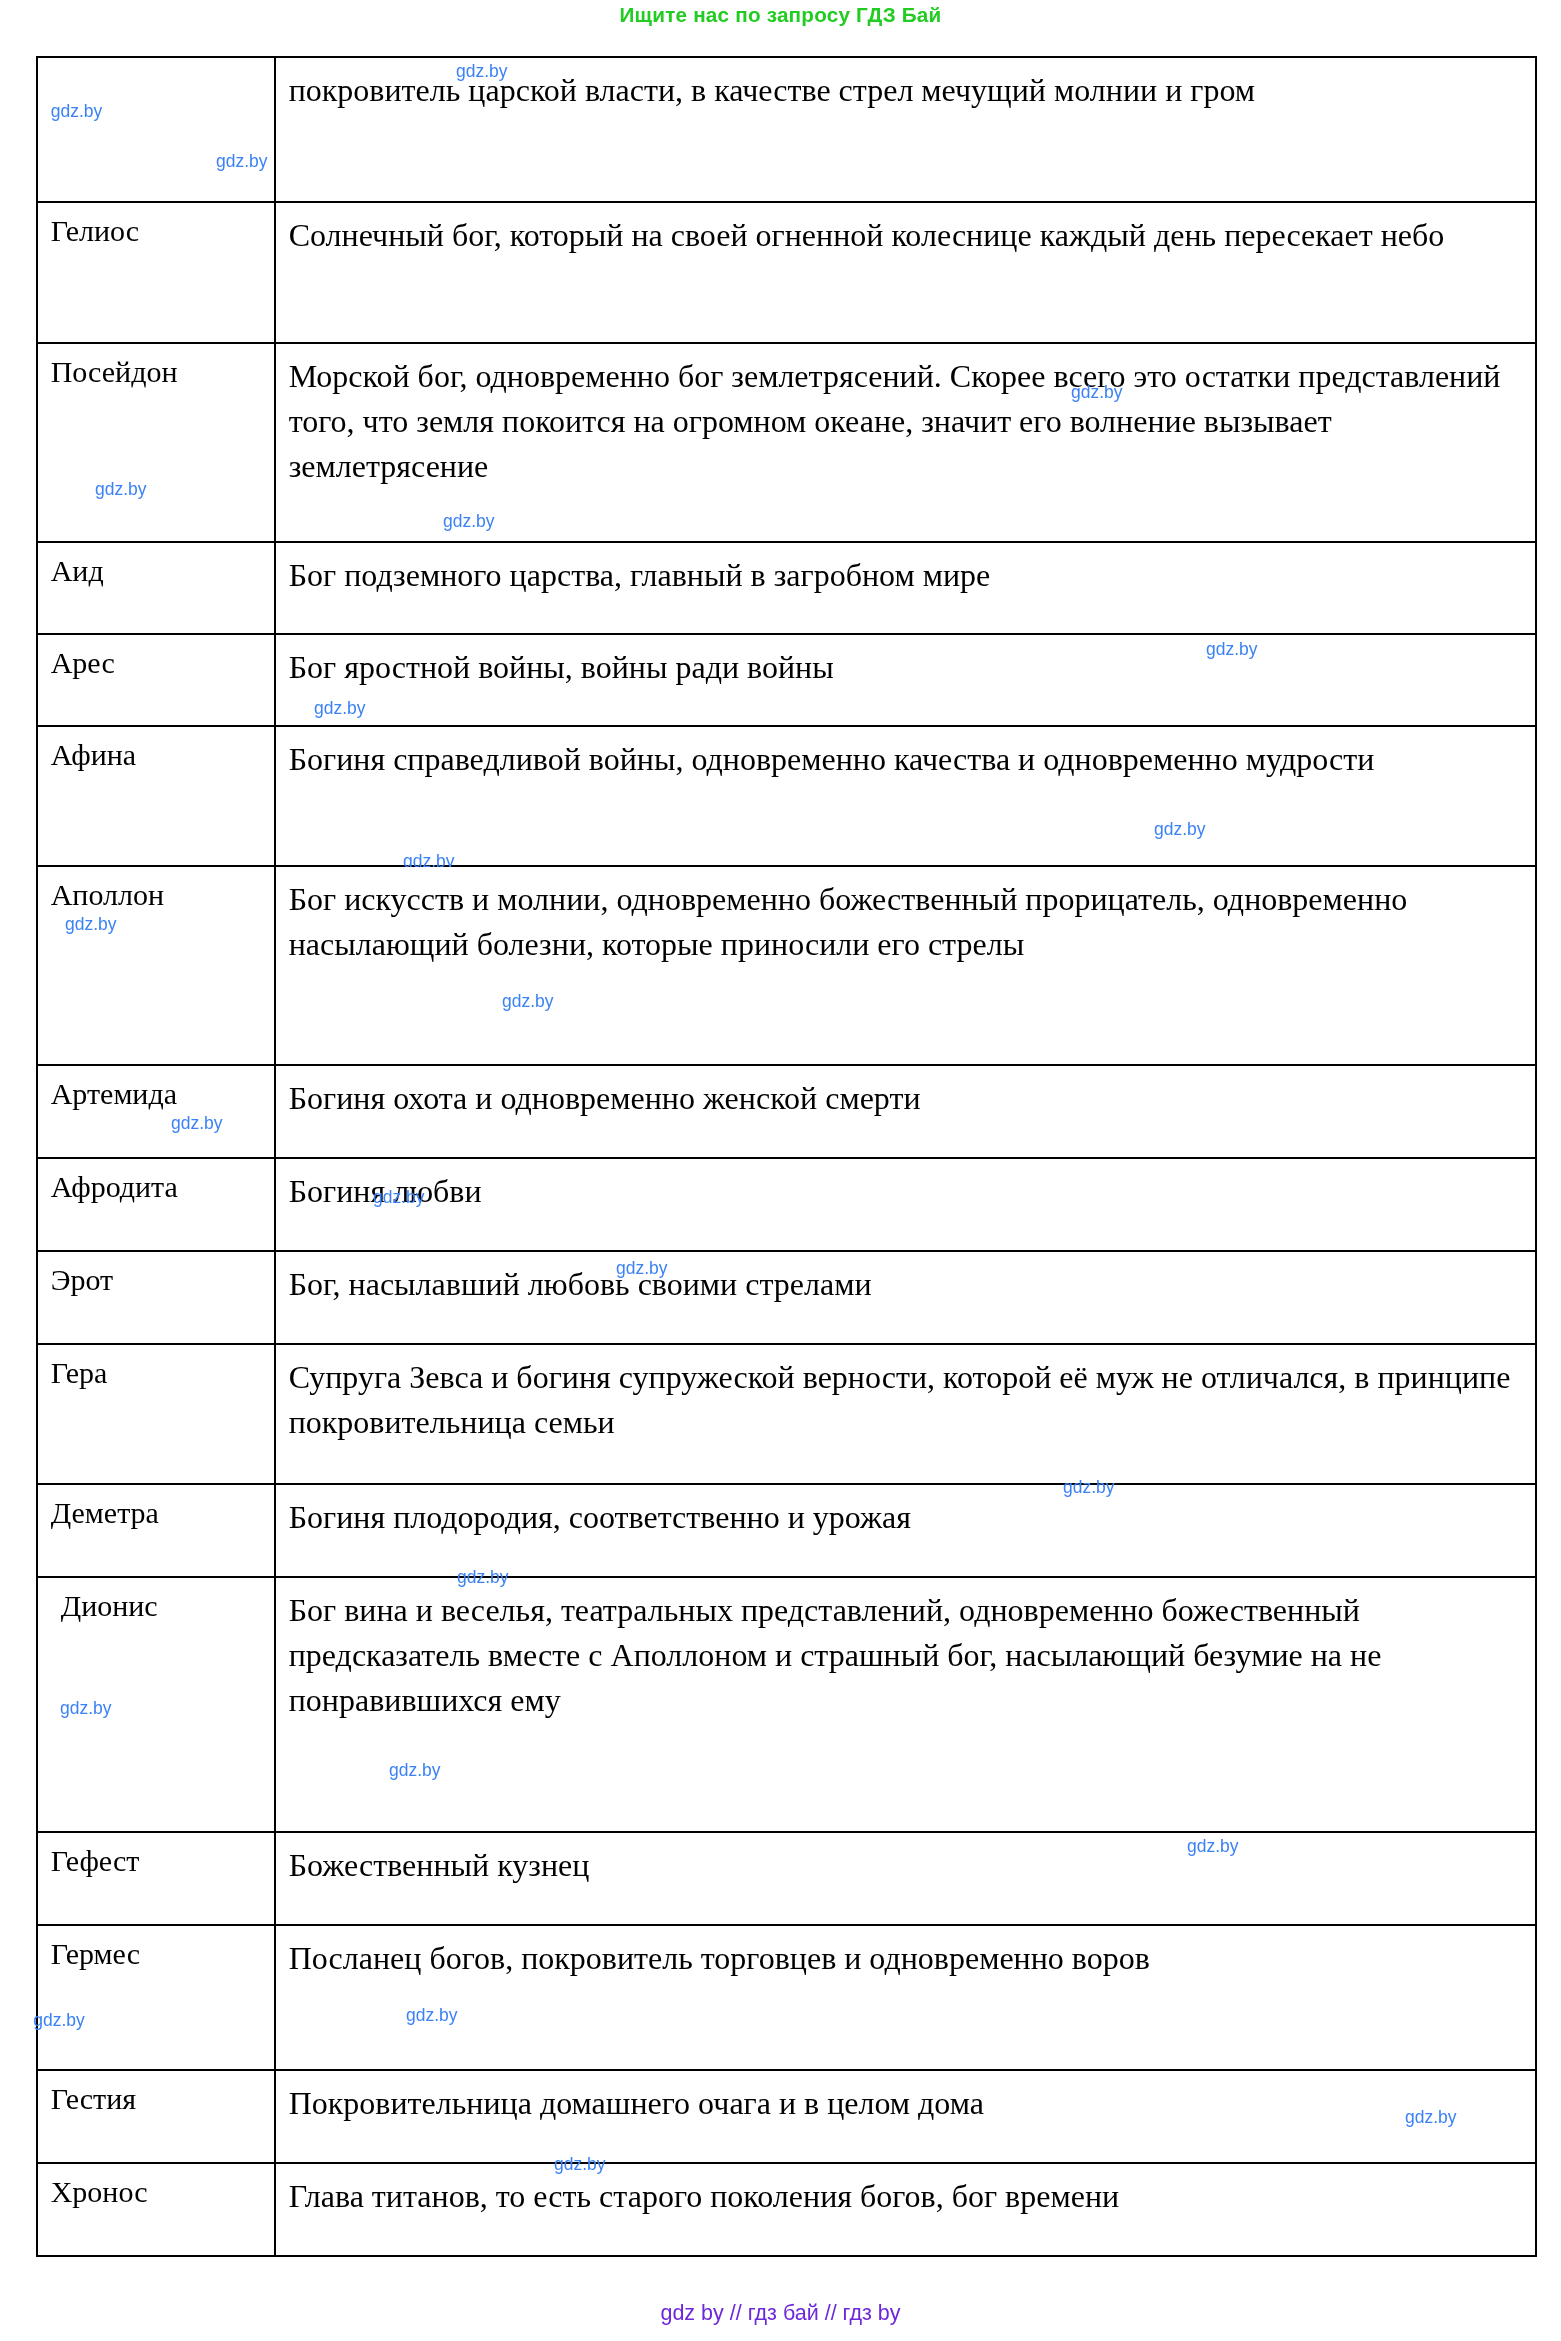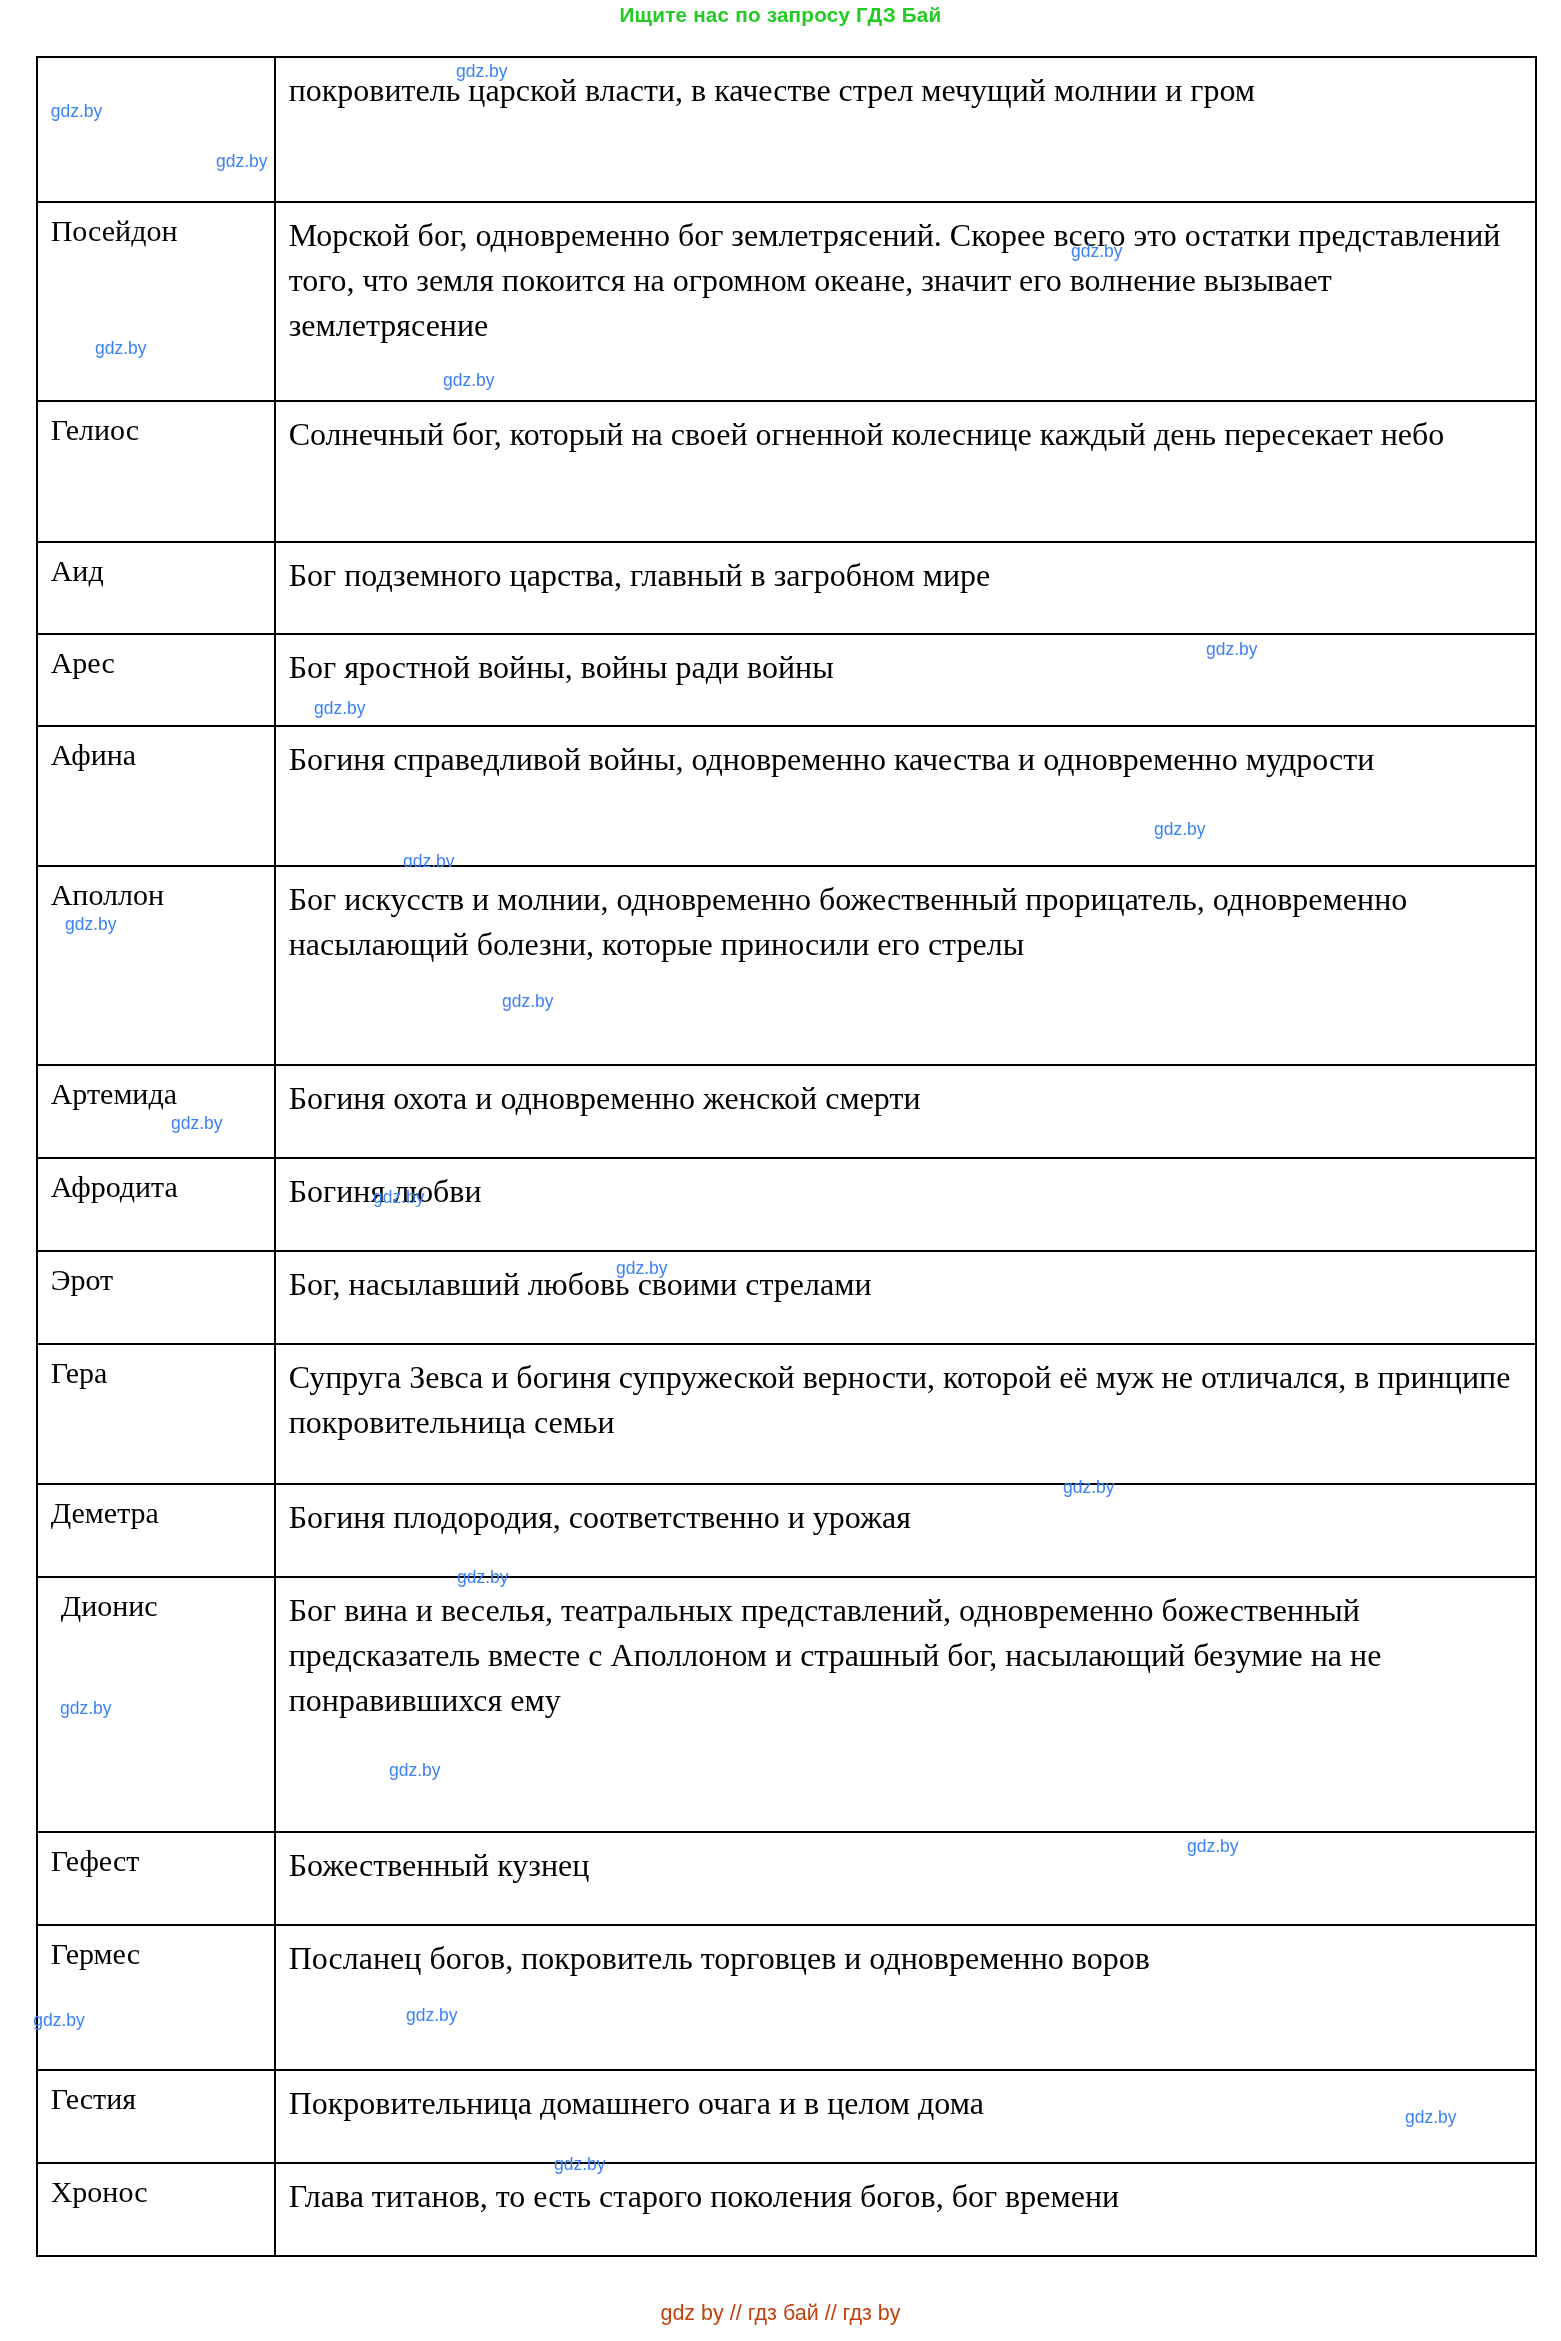--- a/index.html
+++ b/index.html
@@ -88,21 +88,21 @@
 
   
   .site-footer {
     position: absolute;
     left: 0;
     bottom: 16px;
     width: 1561px;
     text-align: center;
     font-family: "Liberation Sans", "DejaVu Sans", sans-serif;
     font-size: 21.5px;
-    color: #c2410c;
+    color: #6d28d9;
     white-space: nowrap;
   }
 </style>
 </head>
 <body>
 
 <div class="promo-banner">
   <span>Ищите нас по запросу ГДЗ Бай</span>
 </div>
 
@@ -122,45 +122,45 @@
       <td>
         <div class="desc-cell-inner">
           <p>покровитель царской власти, в качестве стрел мечущий молнии и гром</p>
         </div>
         <span class="wm" style="left:180px; top:4.8px;">gdz.by</span>
         <span class="wm" style="left:-60px; top:95px;">gdz.by</span>
       </td>
     </tr>
 
     <tr>
+      <td style="height:139px;">
+        <div class="name-cell-inner">Гелиос</div>
+      </td>
+      <td>
+        <div class="desc-cell-inner">
+          <p>Солнечный бог, который на своей огненной колеснице каждый день пересекает небо</p>
+        </div>
+      </td>
+    </tr>
+
+    <tr>
       <td style="height:197px;">
         <div class="name-cell-inner">Посейдон</div>
         <span class="wm" style="left:57px; top:137px;">gdz.by</span>
       </td>
       <td>
         <div class="desc-cell-inner">
           <p>Морской бог, одновременно бог землетрясений. Скорее всего это остатки представлений того, что земля покоится на огромном океане, значит его волнение вызывает землетрясение</p>
         </div>
         <span class="wm" style="left:795px; top:40px;">gdz.by</span>
         <span class="wm" style="left:167px; top:169px;">gdz.by</span>
       </td>
     </tr>
 
     <tr>
-      <td style="height:139px;">
-        <div class="name-cell-inner">Гелиос</div>
-      </td>
-      <td>
-        <div class="desc-cell-inner">
-          <p>Солнечный бог, который на своей огненной колеснице каждый день пересекает небо</p>
-        </div>
-      </td>
-    </tr>
-
-    <tr>
       <td style="height:90px;">
         <div class="name-cell-inner">Аид</div>
       </td>
       <td>
         <div class="desc-cell-inner">
           <p>Бог подземного царства, главный в загробном мире</p>
         </div>
       </td>
     </tr>
 

